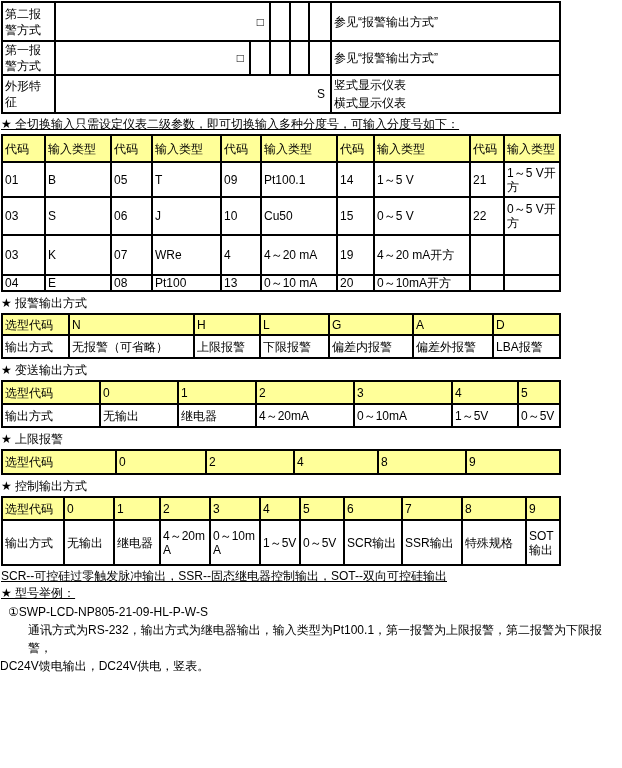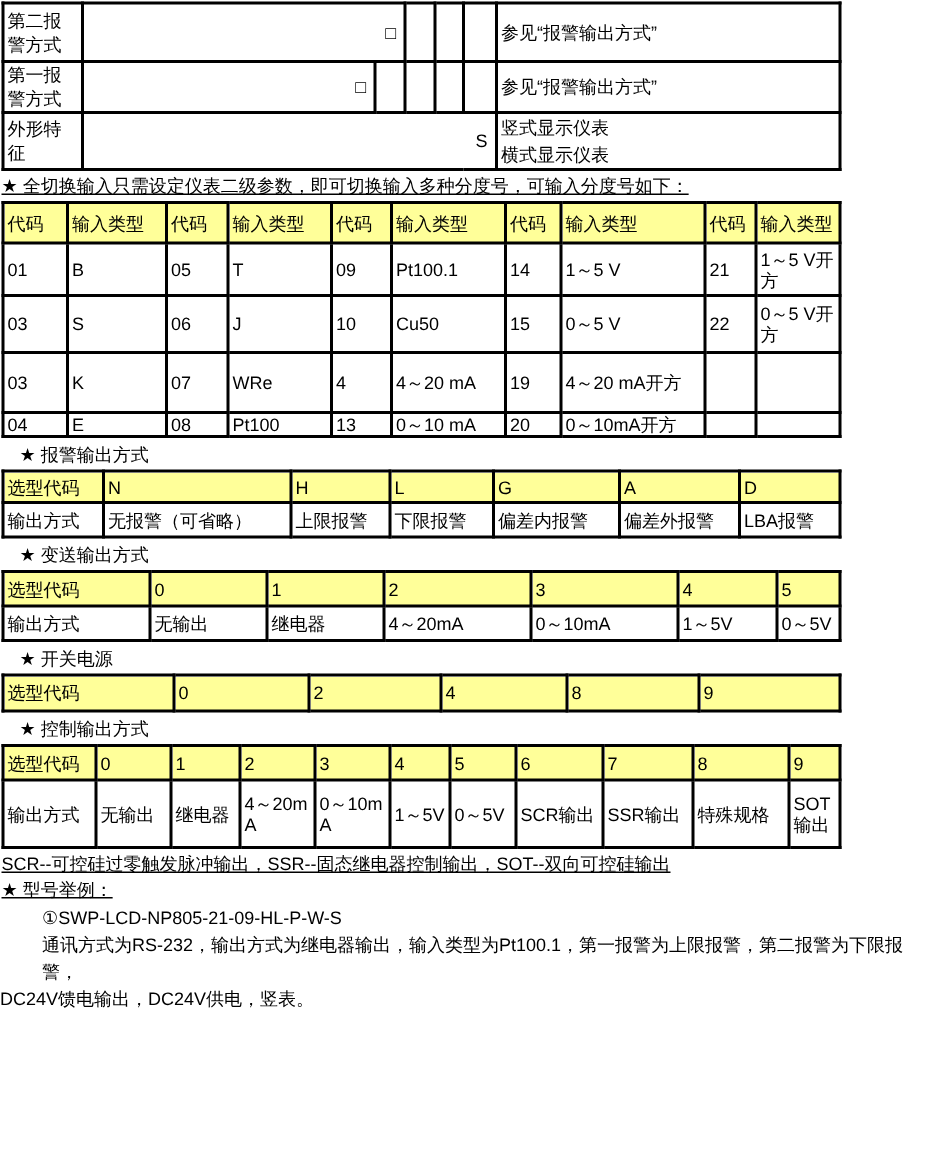--- a/index.html
+++ b/index.html
@@ -10,24 +10,24 @@
   table{border-collapse:collapse;table-layout:fixed;margin-left:1px;}
   td{border:2px solid #000;padding:0 2px;vertical-align:middle;overflow:hidden;
      line-height:16px;word-break:break-all;}
   .hdr{background:#ffff99;}
   
   .spec{width:558px;margin-top:1px;}
   .spec .codecell{text-align:right;padding-right:5px;}
   .spec .codecell.two{vertical-align:top;padding-right:18px;}
   .spec .codecell.two div{line-height:18px;}
   .spec td.desc div{line-height:18px;}
-  .sec-title{margin:4px 0 3px 13px;line-height:14px;}
+  .sec-title{margin:4px 0 3px 1px;line-height:14px;}
   .plain{margin:3px 0 3px 1px;line-height:14px;text-decoration:underline;}
   .exline{line-height:18px;}
-  .ind-model{padding-left:28px;}
+  .ind-model{padding-left:8px;}
   .ind-para{padding-left:28px;}
   .codes td{line-height:14px;}
 </style>
 </head>
 <body>
 
 <table class="spec">
   <colgroup>
     <col style="width:53px">
       <col style="width:195px">
@@ -204,21 +204,21 @@
     <td>无输出</td>
     <td>继电器</td>
     <td>4～20mA</td>
     <td>0～10mA</td>
     <td>1～5V</td>
     <td>0～5V</td>
   </tr>
 </tbody>
   </table>
 
-<div class="sec-title">★ 开关电源</div>
+<div class="sec-title">★ 上限报警</div>
 <table class="codes" style="width:558px">
   <colgroup>
     <col style="width:114px">
       <col style="width:90px">
       <col style="width:88px">
     <col style="width:84px">
       <col style="width:88px">
       <col style="width:94px">
   </colgroup>
   <tbody>

